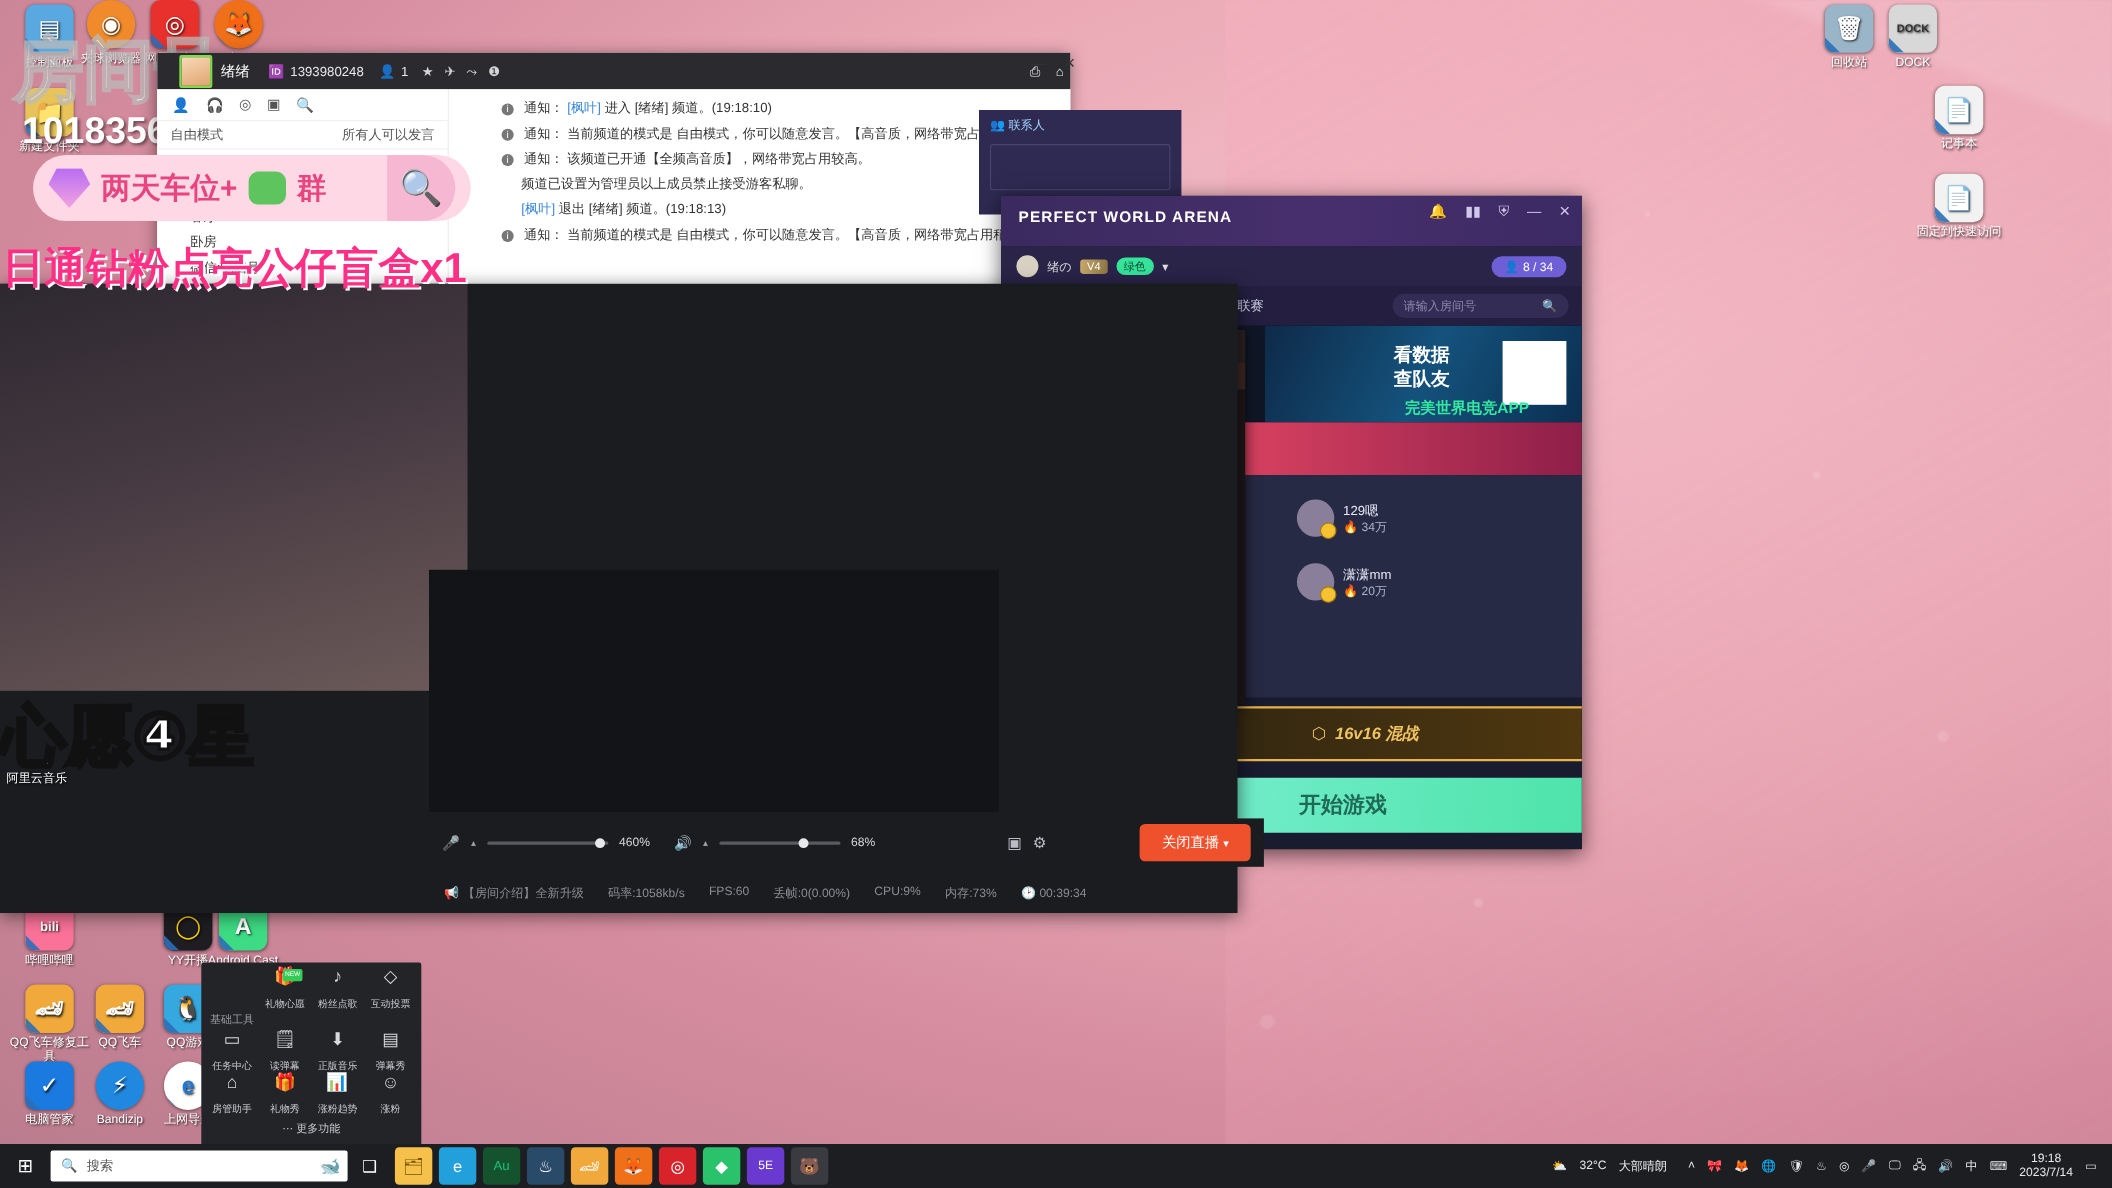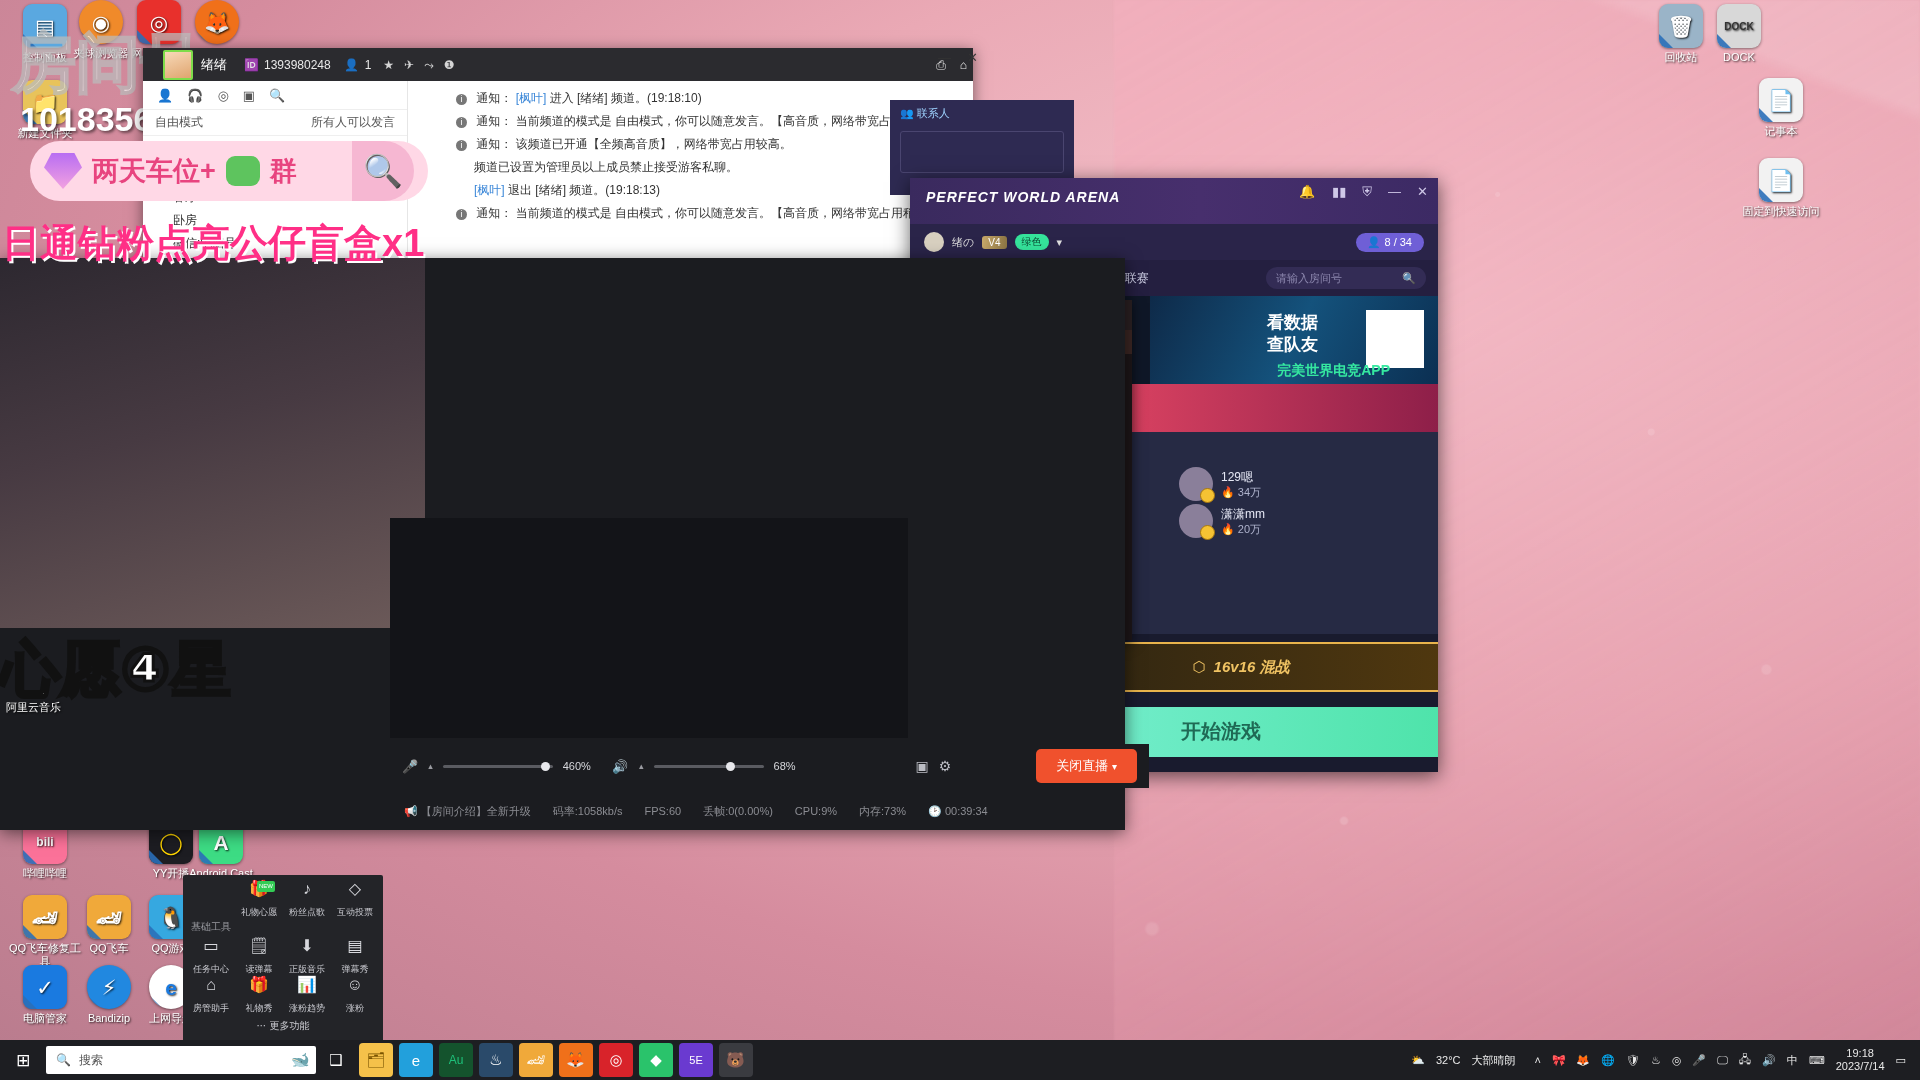--- a/index.html
+++ b/index.html
@@ -91,21 +91,21 @@
   .slider{width:110px;height:3px;background:#5a5b61;border-radius:2px;position:relative;}
   .slider .knob{position:absolute;top:-3px;width:9px;height:9px;border-radius:50%;background:#e8e8ec;}
   .pct{color:#d6d7db;font-size:11px;}
   .livebtn{margin-left:auto;background:#f0512d;color:#fff;font-size:13px;padding:8px 20px;border-radius:5px;}
 
   
   #game{position:absolute;left:910px;top:178px;width:528px;height:594px;
      background:#1b1d33;box-shadow:0 4px 18px rgba(0,0,0,.6);overflow:hidden;}
   #game .hdr{height:46px;background:linear-gradient(90deg,#3a2a5e,#472f6d 55%,#3c2a64);
      position:relative;}
-  #game .hdr .logo{position:absolute;left:16px;top:11px;color:#fff;font-style:italic;font-weight:bold;
+  #game .hdr .logo{position:absolute;left:16px;top:11px;color:#fff;font-weight:bold;
      font-size:14px;letter-spacing:1px;}
   #game .hdr .ctl{position:absolute;right:10px;top:6px;display:flex;gap:16px;color:#cfc8e8;font-size:13px;}
   #game .userbar{height:36px;background:#2a2449;display:flex;align-items:center;padding:0 14px;gap:8px;
      color:#ddd;font-size:11px;position:relative;}
   #game .userbar .ava{width:20px;height:20px;border-radius:50%;background:#d8d0c0;}
   #game .v4{background:linear-gradient(90deg,#c8a86a,#8d7544);color:#fff;padding:1px 6px;border-radius:3px;font-size:10px;}
   #game .green{background:#35e39b;color:#0b4a32;padding:1px 7px;border-radius:8px;font-size:10px;}
   #game .teamchip{margin-left:auto;background:#6f5fd6;color:#fff;border-radius:11px;padding:3px 12px;font-size:11px;}
   #game .nav{height:36px;background:#241f40;display:flex;align-items:center;gap:34px;padding:0 16px;
      color:#cfd0e6;font-size:12px;position:relative;}
@@ -120,21 +120,21 @@
   #game .pass{height:48px;position:relative;background:linear-gradient(90deg,#b02446,#d33f5f 45%,#8e1f49);}
   #game .pass .t1{position:absolute;left:18px;top:6px;color:#ffe9ef;font-weight:bold;font-size:15px;font-style:italic;}
   #game .pass .t2{position:absolute;left:18px;top:26px;background:#f2b8c8;color:#b02446;font-size:11px;
      padding:1px 7px;font-weight:bold;font-style:italic;}
   #game .rank{background:#262a44;padding:10px 14px 0;height:228px;position:relative;}
   #game .rankhdr{display:flex;align-items:center;gap:10px;}
   #game .rankhdr .t{color:#fff;font-size:12px;font-style:italic;font-weight:bold;}
   #game .rankhdr .n{color:#ffd34d;font-size:14px;font-style:italic;font-weight:bold;}
   #game .refresh{margin-left:auto;border:1px solid #59608c;border-radius:11px;color:#c4c8e4;font-size:10px;padding:2px 9px;}
   #game .allsel{color:#c4c8e4;font-size:10px;}
-  #game .rows{display:grid;grid-template-columns:1fr 1fr;gap:3px 10px;margin-top:25px;}
+  #game .rows{display:grid;grid-template-columns:1fr 1fr;gap:24px 10px;margin-top:12px;}
   #game .rrow{display:flex;align-items:center;gap:8px;}
   #game .rrow .av{width:34px;height:34px;border-radius:50%;background:#8a7f9a;position:relative;flex:0 0 34px;}
   #game .rrow .av .coin{position:absolute;right:-2px;bottom:-2px;width:13px;height:13px;border-radius:50%;
      background:#f5c233;border:1px solid #a8780f;}
   #game .rrow .nm{color:#e6e8f5;font-size:12px;line-height:16px;}
   #game .rrow .hot{color:#aeb2cc;font-size:11px;}
   #game .footer{position:absolute;left:0;bottom:0;width:100%;height:122px;background:#191b2e;padding:8px 12px;}
   #game .chal{width:100px;height:46px;background:linear-gradient(120deg,#2b3aa0,#7b3ad0);border-radius:4px;
      position:relative;overflow:hidden;color:#fff;}
   #game .clear{position:absolute;left:2px;top:2px;background:#36c5f5;color:#04263a;font-size:9px;padding:1px 4px;border-radius:2px;}

